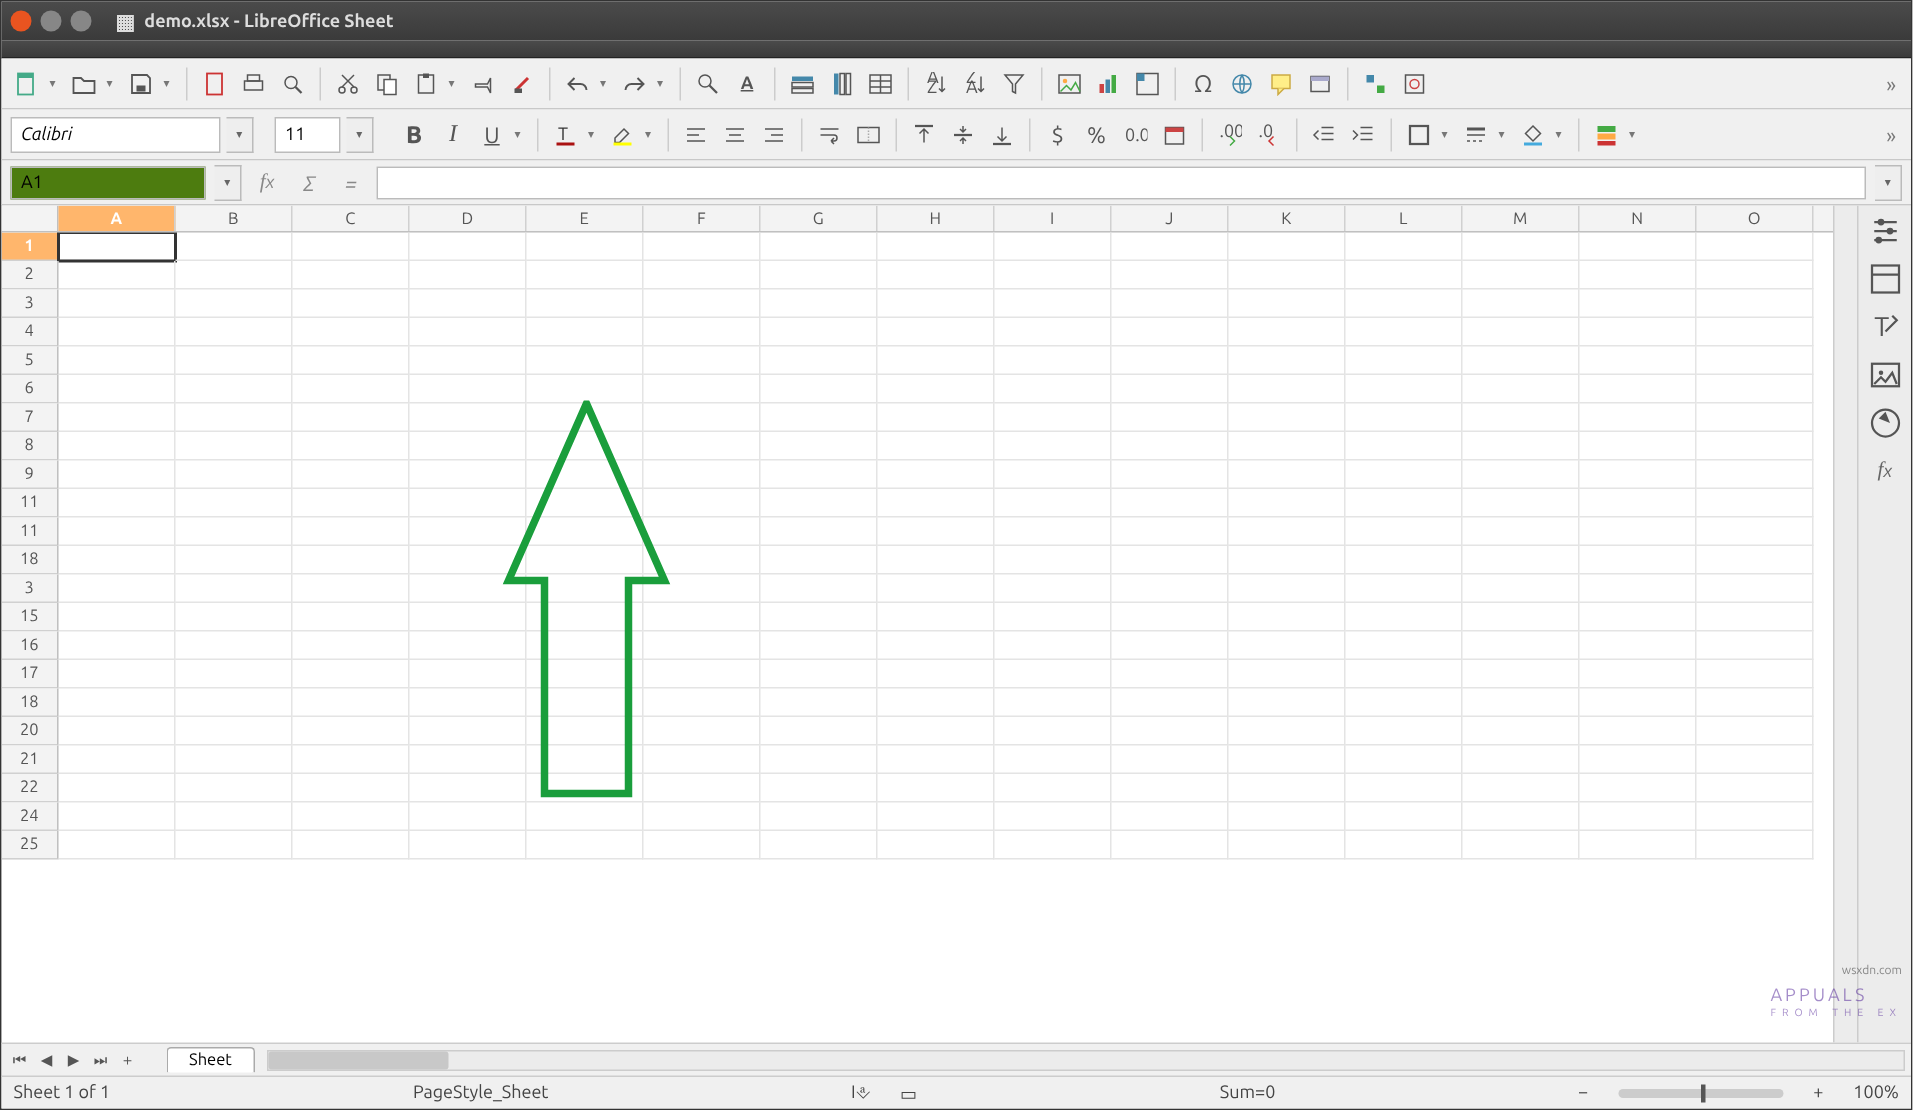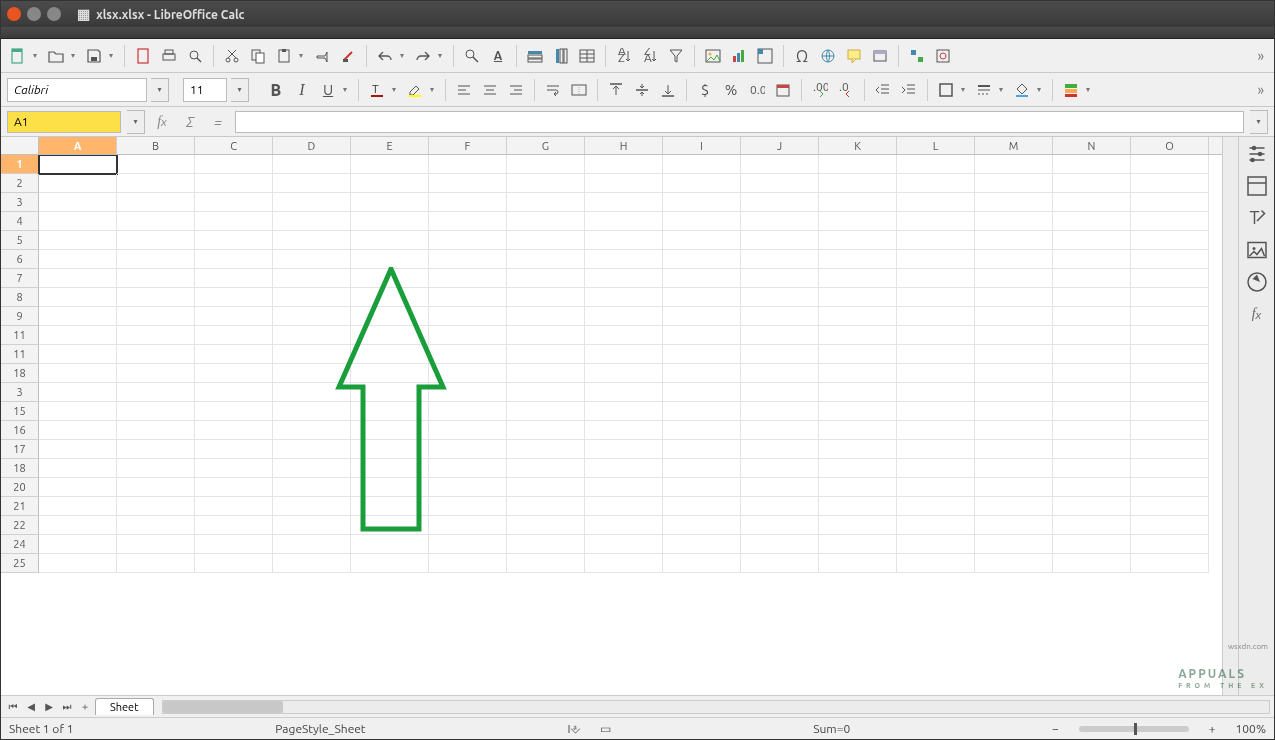--- a/index.html
+++ b/index.html
@@ -14,65 +14,65 @@
 .menubar { height: 12px; background: linear-gradient(#4b4b4b, #3a3a3a); border-bottom: 1px solid #222; }
 .toolbar { background: #f0f0f0; padding: 3px 6px; display: flex; align-items: center; gap: 4px; border-bottom: 1px solid #c8c8c8; height: 34px; }
 .tool { width: 22px; height: 22px; display: flex; align-items: center; justify-content: center; color: #555; border: 1px solid transparent; border-radius: 2px; cursor: pointer; }
 .tool svg { width: 16px; height: 16px; }
 .dd { width: 8px; font-size: 8px; color: #777; }
 .sep { width: 1px; height: 22px; background: #ccc; margin: 0 3px; }
 .fontname { width: 140px; height: 24px; border: 1px solid #bbb; background: white; padding: 2px 6px; font-style: italic; }
 .fontsize { width: 44px; height: 24px; border: 1px solid #bbb; background: white; padding: 2px 6px; }
 .combo-dd { width: 18px; height: 24px; border: 1px solid #bbb; border-left: none; background: #eee; display: flex; align-items: center; justify-content: center; font-size: 8px; color: #666; }
 .namebox-row { background: #f0f0f0; padding: 3px 6px; display: flex; align-items: center; gap: 6px; border-bottom: 1px solid #c8c8c8; height: 30px; }
-.namebox { width: 114px; height: 22px; border: 1px solid #bbb; background: #fde047; padding: 2px 6px; }
+.namebox { width: 130px; height: 22px; border: 1px solid #bbb; background: #4d7c0f; padding: 2px 6px; }
 .formula-btn { width: 22px; height: 22px; display: flex; align-items: center; justify-content: center; color: #888; font-style: italic; font-size: 14px; border: 1px solid transparent; }
 .formula-input { flex: 1; height: 22px; border: 1px solid #bbb; background: white; padding: 2px 6px; }
 .content { flex: 1; display: flex; overflow: hidden; position: relative; }
 .grid-area { flex: 1; display: flex; flex-direction: column; overflow: hidden; background: white; }
 .col-headers { display: flex; height: 18px; background: #f3f3f3; border-bottom: 1px solid #c0c0c0; }
 .corner { width: 38px; border-right: 1px solid #c0c0c0; background: #f3f3f3; }
 .col-h { width: 78px; text-align: center; border-right: 1px solid #d0d0d0; color: #555; font-size: 11px; line-height: 18px; }
 .col-h.sel { background: #ffb66c; color: #fff; font-weight: bold; }
 .rows { flex: 1; overflow: hidden; }
 .row { display: flex; height: 19px; }
 .row-h { width: 38px; text-align: center; border-right: 1px solid #c0c0c0; border-bottom: 1px solid #d0d0d0; background: #f3f3f3; color: #555; font-size: 11px; line-height: 19px; }
 .row-h.sel { background: #ffb66c; color: #fff; font-weight: bold; }
 .cell { width: 78px; border-right: 1px solid #e4e4e4; border-bottom: 1px solid #e4e4e4; }
 .cell.active { outline: 2px solid #333; outline-offset: -1px; }
 .vscroll { width: 16px; background: #ececec; border-left: 1px solid #ccc; }
 .sidebar { width: 36px; background: #ececec; border-left: 1px solid #ccc; display: flex; flex-direction: column; align-items: center; padding-top: 4px; gap: 6px; }
 .side-btn { width: 26px; height: 26px; display: flex; align-items: center; justify-content: center; color: #666; border: 1px solid transparent; border-radius: 2px; }
 .sheet-tabs { height: 22px; background: #f0f0f0; display: flex; align-items: center; border-top: 1px solid #ccc; padding: 0 4px; gap: 2px; }
 .tab-nav { width: 16px; height: 16px; display: flex; align-items: center; justify-content: center; color: #555; font-size: 10px; }
-.sheet-tab { padding: 2px 14px; background: #fff; border: 1px solid #aaa; border-bottom: none; border-radius: 3px 3px 0 0; font-size: 11px; }
+.sheet-tab { padding: 2px 14px; background: #fff; border: 1px solid #aaa; border-bottom: none; border-radius: 3px 3px 0 0; font-size: 11px; margin-left: 16px; }
 .hscroll-track { flex: 1; height: 14px; background: #ececec; margin-left: 6px; border: 1px solid #ccc; position: relative; }
 .hscroll-thumb { position: absolute; left: 0; top: 0; width: 120px; height: 100%; background: #c8c8c8; border-radius: 2px; }
 .statusbar { height: 22px; background: #f0f0f0; border-top: 1px solid #ccc; display: flex; align-items: center; padding: 0 8px; gap: 20px; color: #444; font-size: 11px; }
 .status-seg { white-space: nowrap; }
 .status-spacer { flex: 1; }
 .zoom-slider { width: 110px; height: 6px; background: #ccc; position: relative; border-radius: 3px; }
 .zoom-thumb { position: absolute; left: 50%; top: -3px; width: 3px; height: 12px; background: #555; }
 .arrow-overlay { position: absolute; left: 330px; top: 130px; pointer-events: none; z-index: 50; }
-.watermark { position: absolute; right: 6px; bottom: 6px; color: #14532d; font-size: 18px; font-weight: bold; opacity: .5; letter-spacing: 2px; pointer-events: none; }
+.watermark { position: absolute; right: 6px; bottom: 16px; color: #4c1d95; font-size: 18px; font-weight: normal; opacity: .5; letter-spacing: 2px; pointer-events: none; }
 .watermark small { display: block; font-size: 7px; letter-spacing: 4px; }
 .src-mark { position: absolute; right: 6px; bottom: 44px; font-size: 8px; color: #888; }
 .expand { margin-left: auto; font-size: 14px; color: #777; padding: 0 4px; }
 </style>
 </head>
 <body>
 
 <div class="window">
 
   <div class="titlebar">
     <span class="tb-btn tb-close"></span>
     <span class="tb-btn tb-min"></span>
     <span class="tb-btn tb-max"></span>
     <span class="title-icon">▦</span>
-    <span>xlsx.xlsx - LibreOffice Calc</span>
+    <span>demo.xlsx - LibreOffice Sheet</span>
   </div>
   <div class="menubar"></div>
 
   <div class="toolbar">
     <div class="tool">
         <svg viewBox="0 0 16 16">
           <rect x="2" y="1" width="10" height="14" fill="none" stroke="#4a8" stroke-width="1.2"></rect>
           <rect x="2" y="1" width="10" height="3" fill="#4a8"></rect>
         </svg>
       </div>

